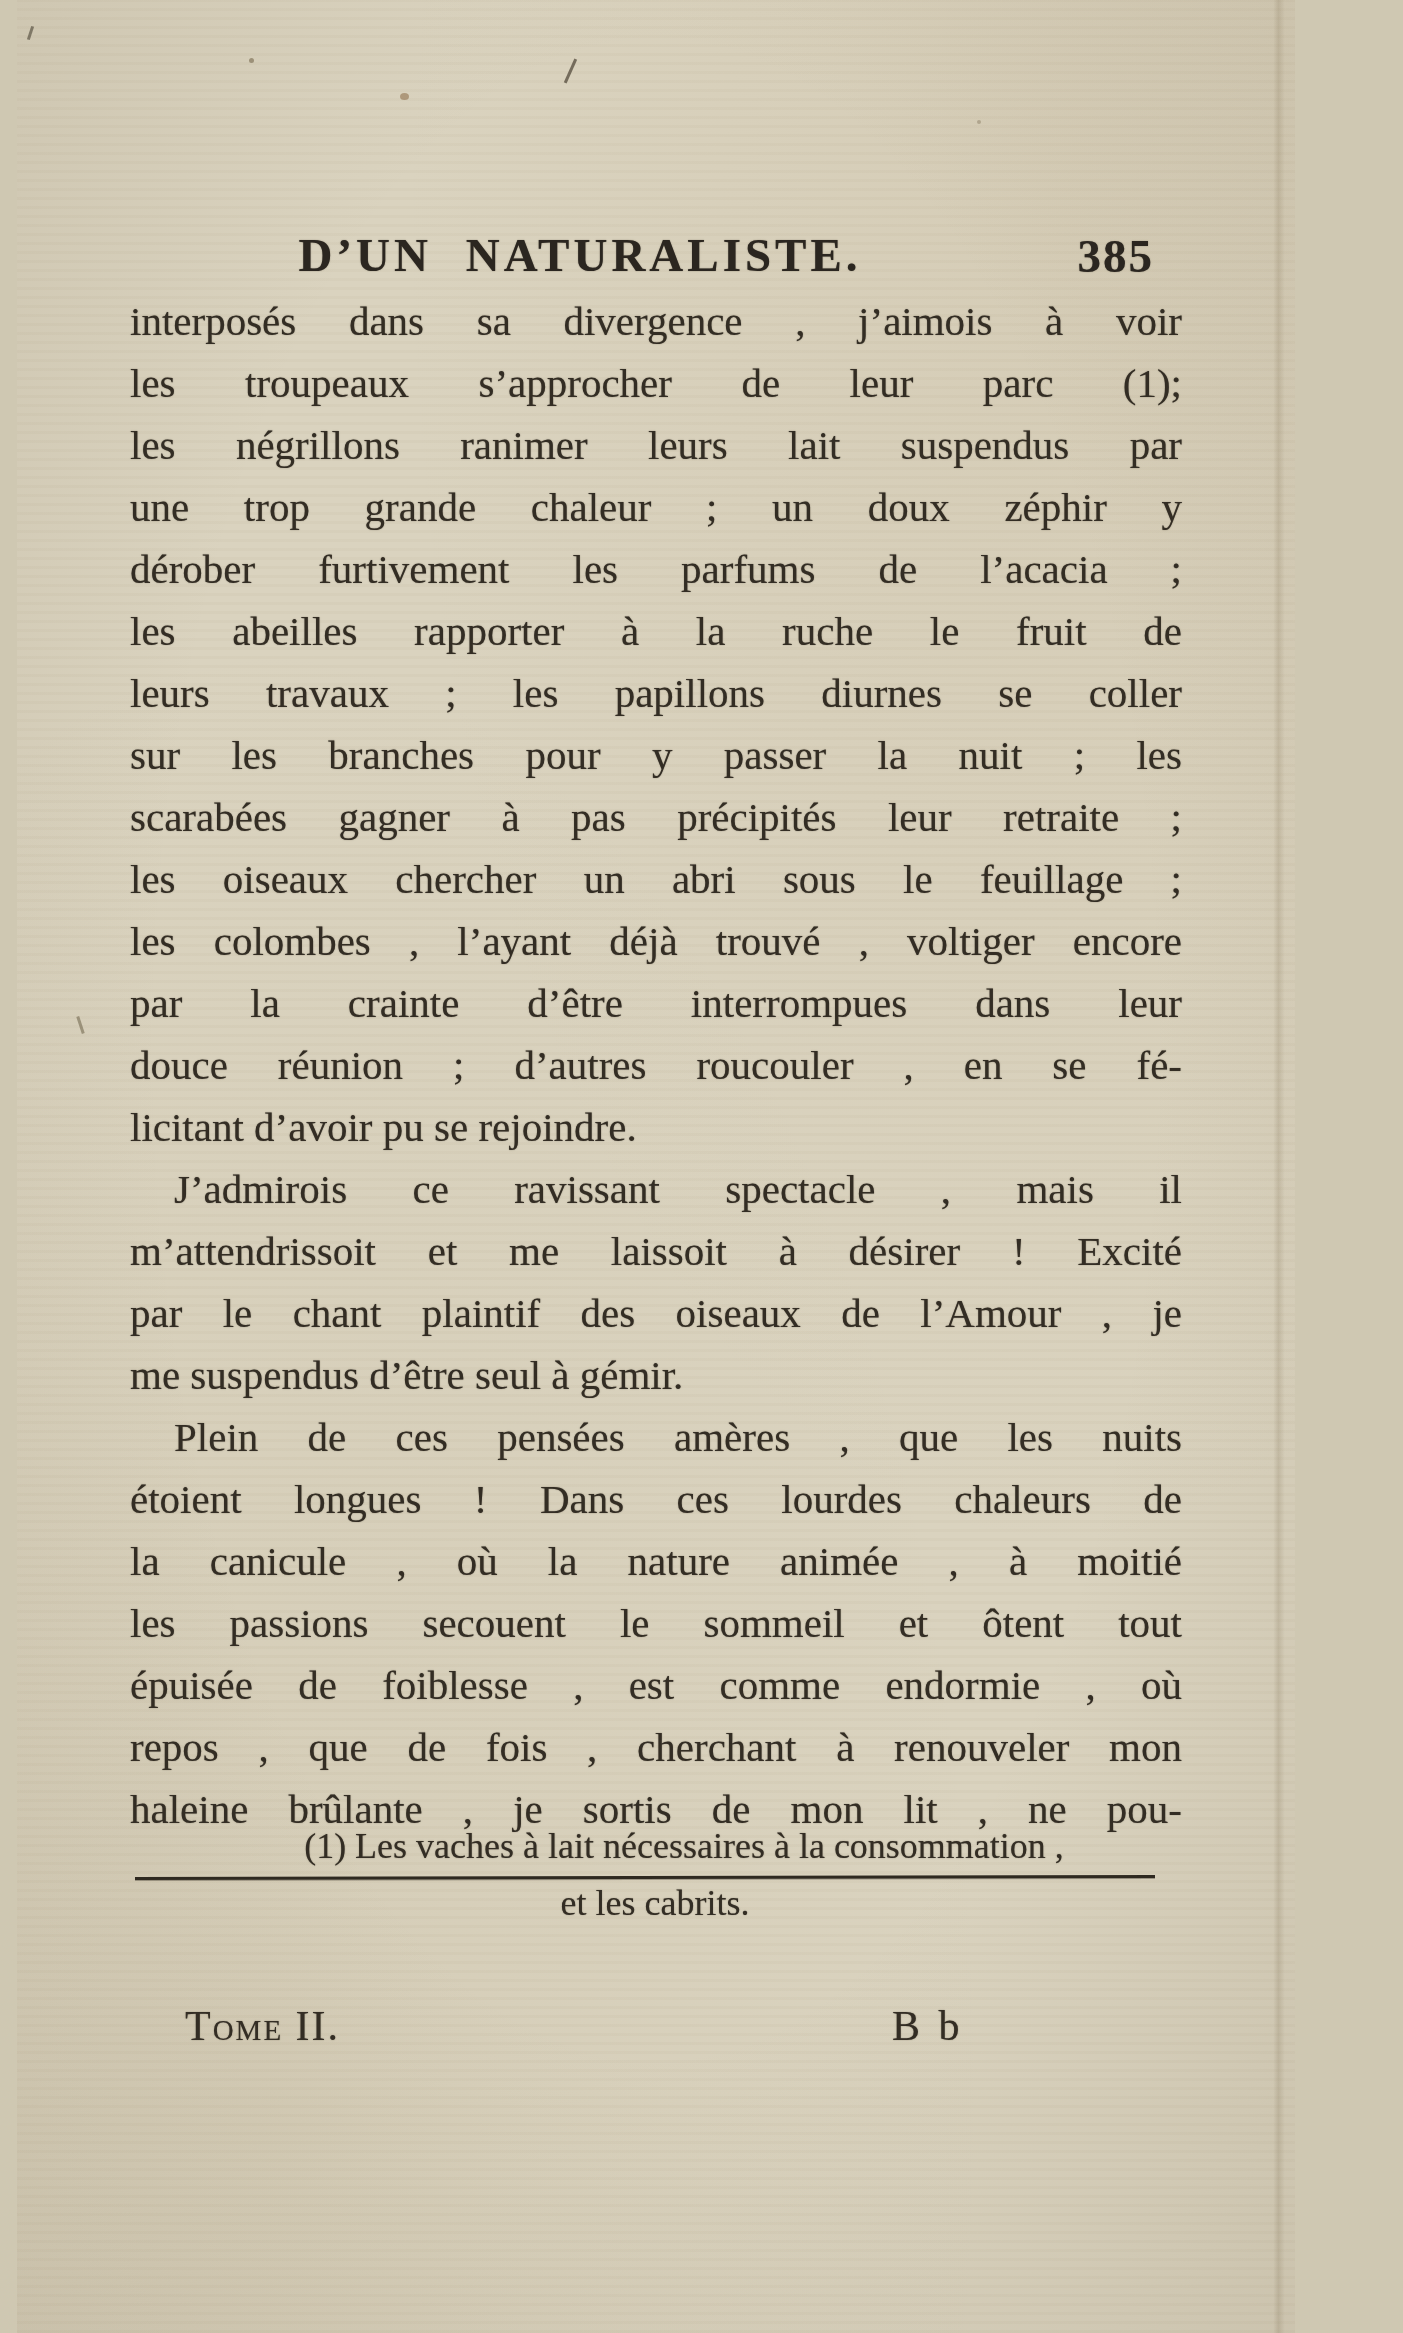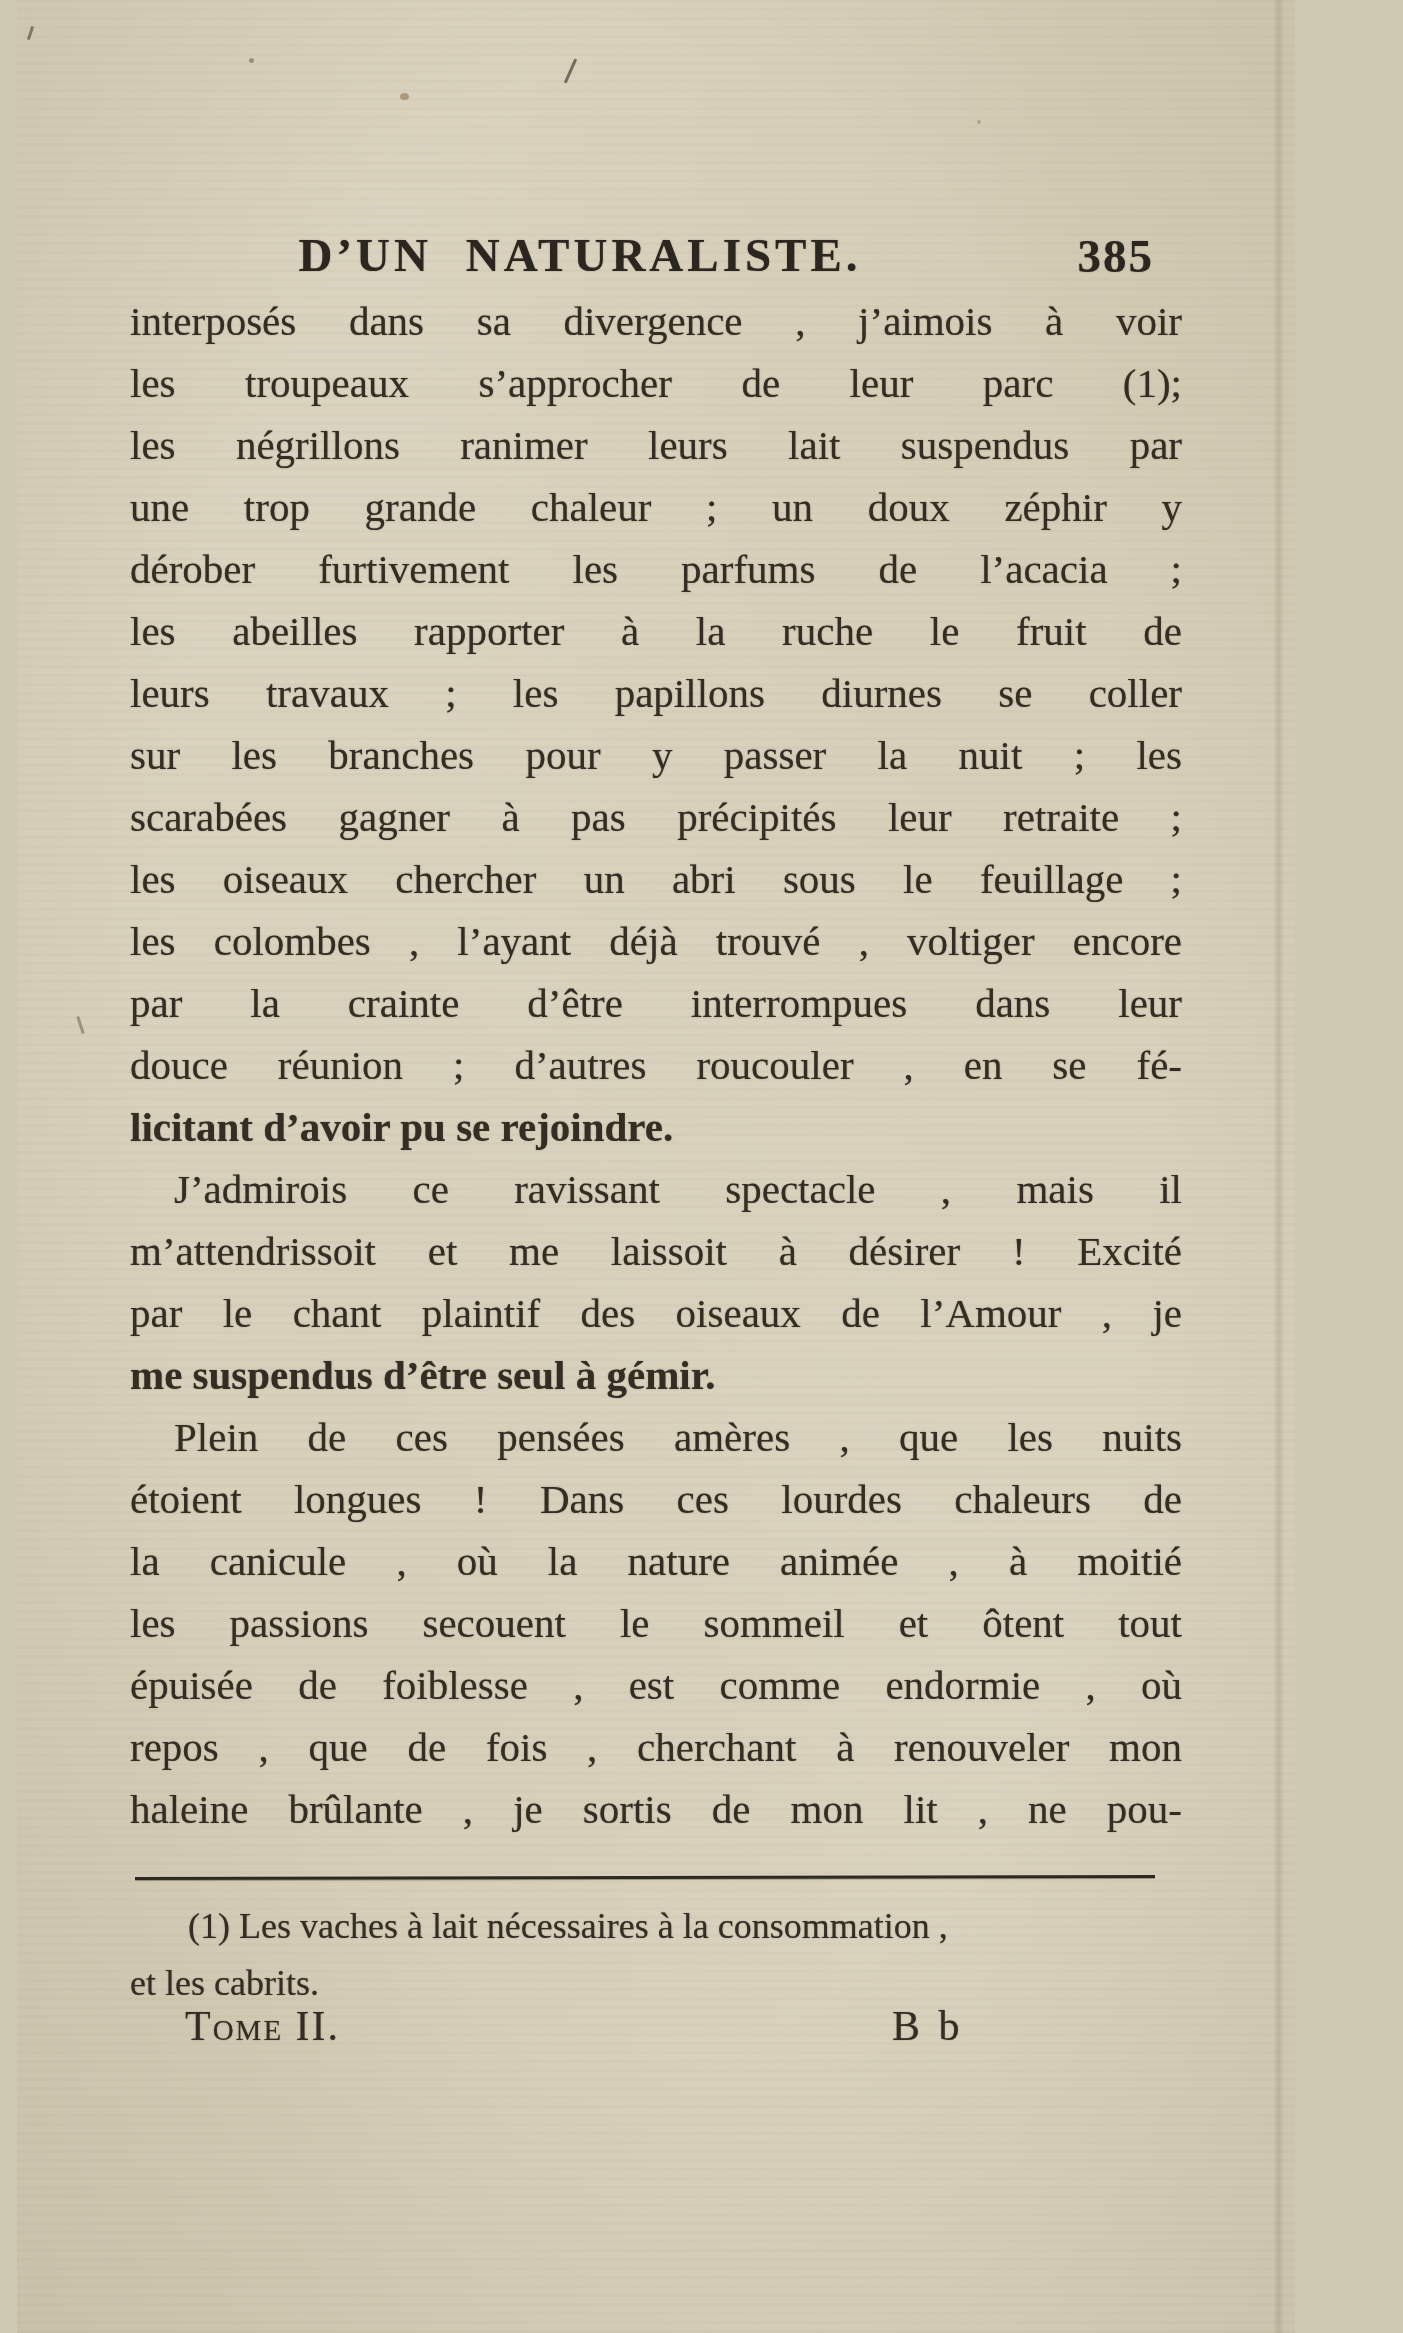--- a/index.html
+++ b/index.html
@@ -38,32 +38,32 @@
   
   .text-block{
     position:absolute;top:290px;left:113px;width:1052px;
     font-size:41px;color:#332d24;
   }
   .line{
     height:62px;line-height:62px;white-space:nowrap;
     text-align:justify;text-align-last:justify;text-justify:inter-word;
     white-space:normal;overflow:visible;
   }
-  .par-end{ text-align-last:left;font-weight:bold; }
+  .par-end{ text-align-last:left; }
   .par-start{ text-indent:44px; }
 
   
   .footnote-rule{
     position:absolute;top:1876px;left:118px;width:1020px;height:3px;
     background:#2e2920;border:none;transform:rotate(-0.12deg);
     box-shadow:0 1px 0 rgba(46,41,32,.35);
   }
   .footnote{
-    position:absolute;top:1898px;left:113px;width:1050px;
-    font-size:36px;line-height:57px;color:#332d24;
+    position:absolute;top:1818px;left:113px;width:1050px;
+    font-size:36px;line-height:57px;color:#332d24;text-align:center;
   }
   .fn-line1{ padding-left:58px; }
 
   
   .footer-line{
     position:absolute;top:2002px;left:113px;width:1050px;height:54px;
     font-size:42px;color:#332d24;
   }
   .tome{
     position:absolute;left:55px;top:0;font-variant:small-caps;letter-spacing:2px;

